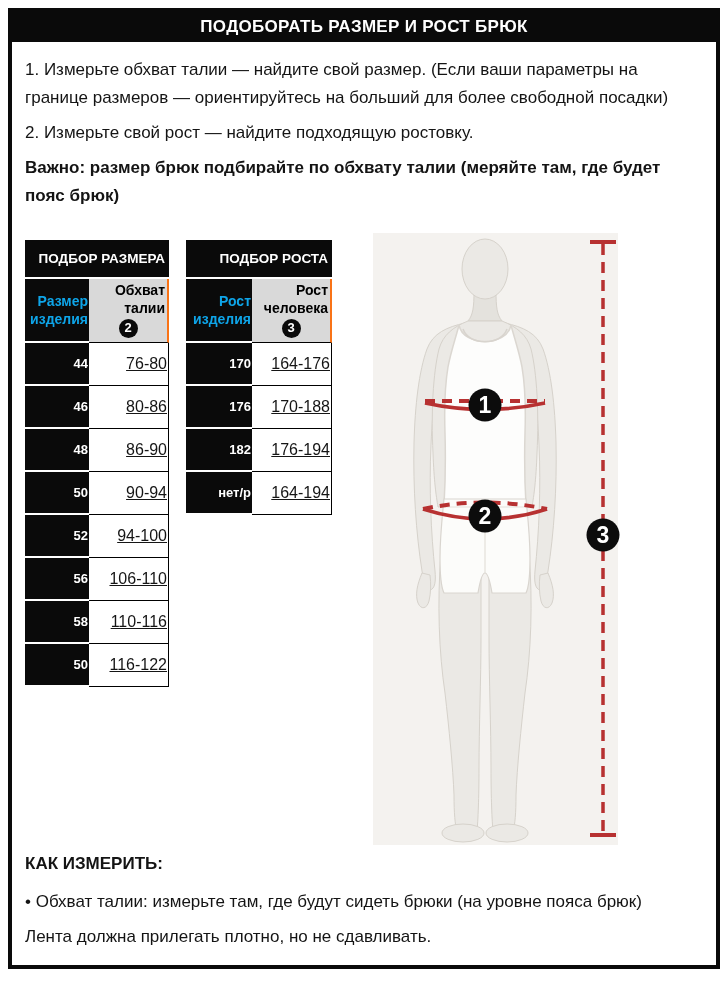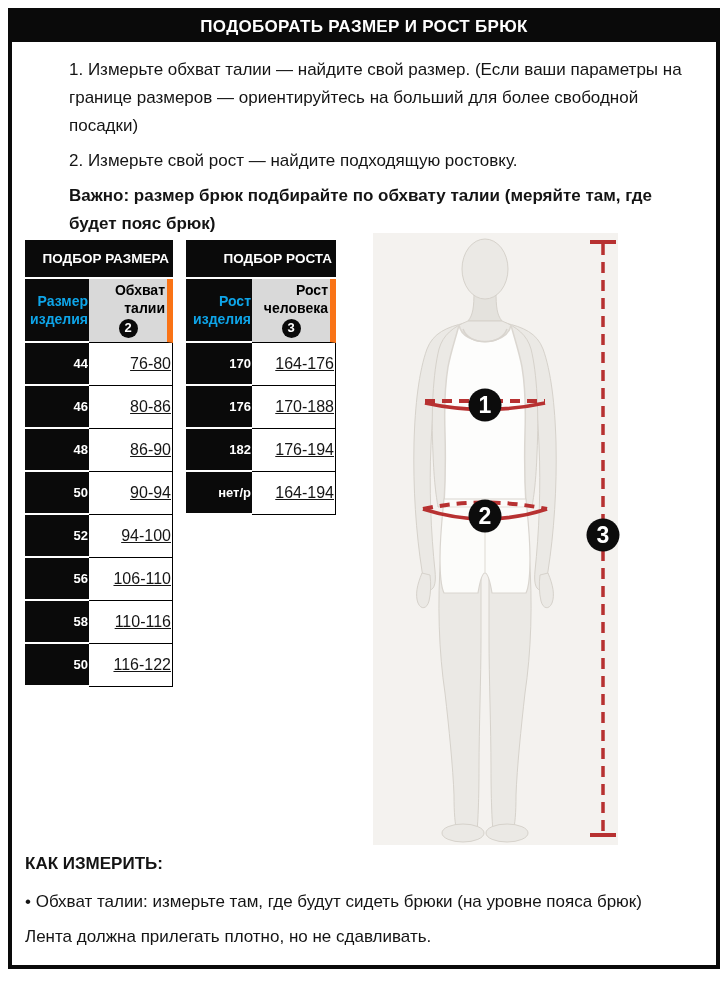--- a/index.html
+++ b/index.html
@@ -9,40 +9,40 @@
     overflow:hidden;
   }
   .frame {
     position:absolute; left:8px; top:8px; width:712px; height:961px;
     border:4px solid #0a0a0a; box-sizing:border-box; background:#fff;
   }
   .header-bar {
     height:30px; background:#0a0a0a; display:flex; align-items:center; justify-content:center;
   }
   .header-title {color:#ffffff; font-weight:bold; font-size:17px; letter-spacing:.3px;}
-  .content {position:relative; height:calc(100% - 30px);padding-left:44px;}
+  .content {position:relative; height:calc(100% - 30px);}
   .intro {padding:14px 16px 0 13px; font-size:17px; line-height:28px; color:#141414;}
   .intro p {margin:0 0 7px 0;}
   .intro .important {font-weight:bold;}
 
   
   .size-table-wrap {position:absolute; left:13px; top:198px;}
   .height-table-wrap {position:absolute; left:174px; top:198px;}
   table.data-table {border-collapse:separate; border-spacing:0; text-align:right;}
   .data-table .title-cell {
     background:#0a0a0a; color:#fff; font-weight:bold; font-size:13.5px;
     height:37px; border-bottom:2px solid #fff; padding:0 4px; vertical-align:middle;
   }
   .data-table .head-dark {
     background:#0a0a0a; color:#0ea5e9; font-weight:bold; font-size:14px;
     width:62px; height:60px; border-bottom:2px solid #fff; line-height:1.3; vertical-align:middle;
   }
   .data-table .head-gray {
     background:#d9d9d9; color:#000; font-weight:bold; font-size:14px;
-    width:74px; line-height:1.25; border-right:6px solid #f97316; border-bottom:1px solid #000;
+    width:74px; line-height:1.25; border-right:2px solid #f97316; border-bottom:1px solid #000;
     vertical-align:middle; padding:2px 2px 3px 2px;
   }
   .data-table .cell-dark {
     background:#0a0a0a; color:#fff; font-weight:bold; font-size:13px;
     height:39px; border-bottom:2px solid #fff; vertical-align:middle;
   }
   .data-table .cell-light {
     background:#fff; color:#151515; font-size:16px;
     border-right:1px solid #000; border-bottom:1px solid #000; vertical-align:middle;text-decoration:underline;
   }

